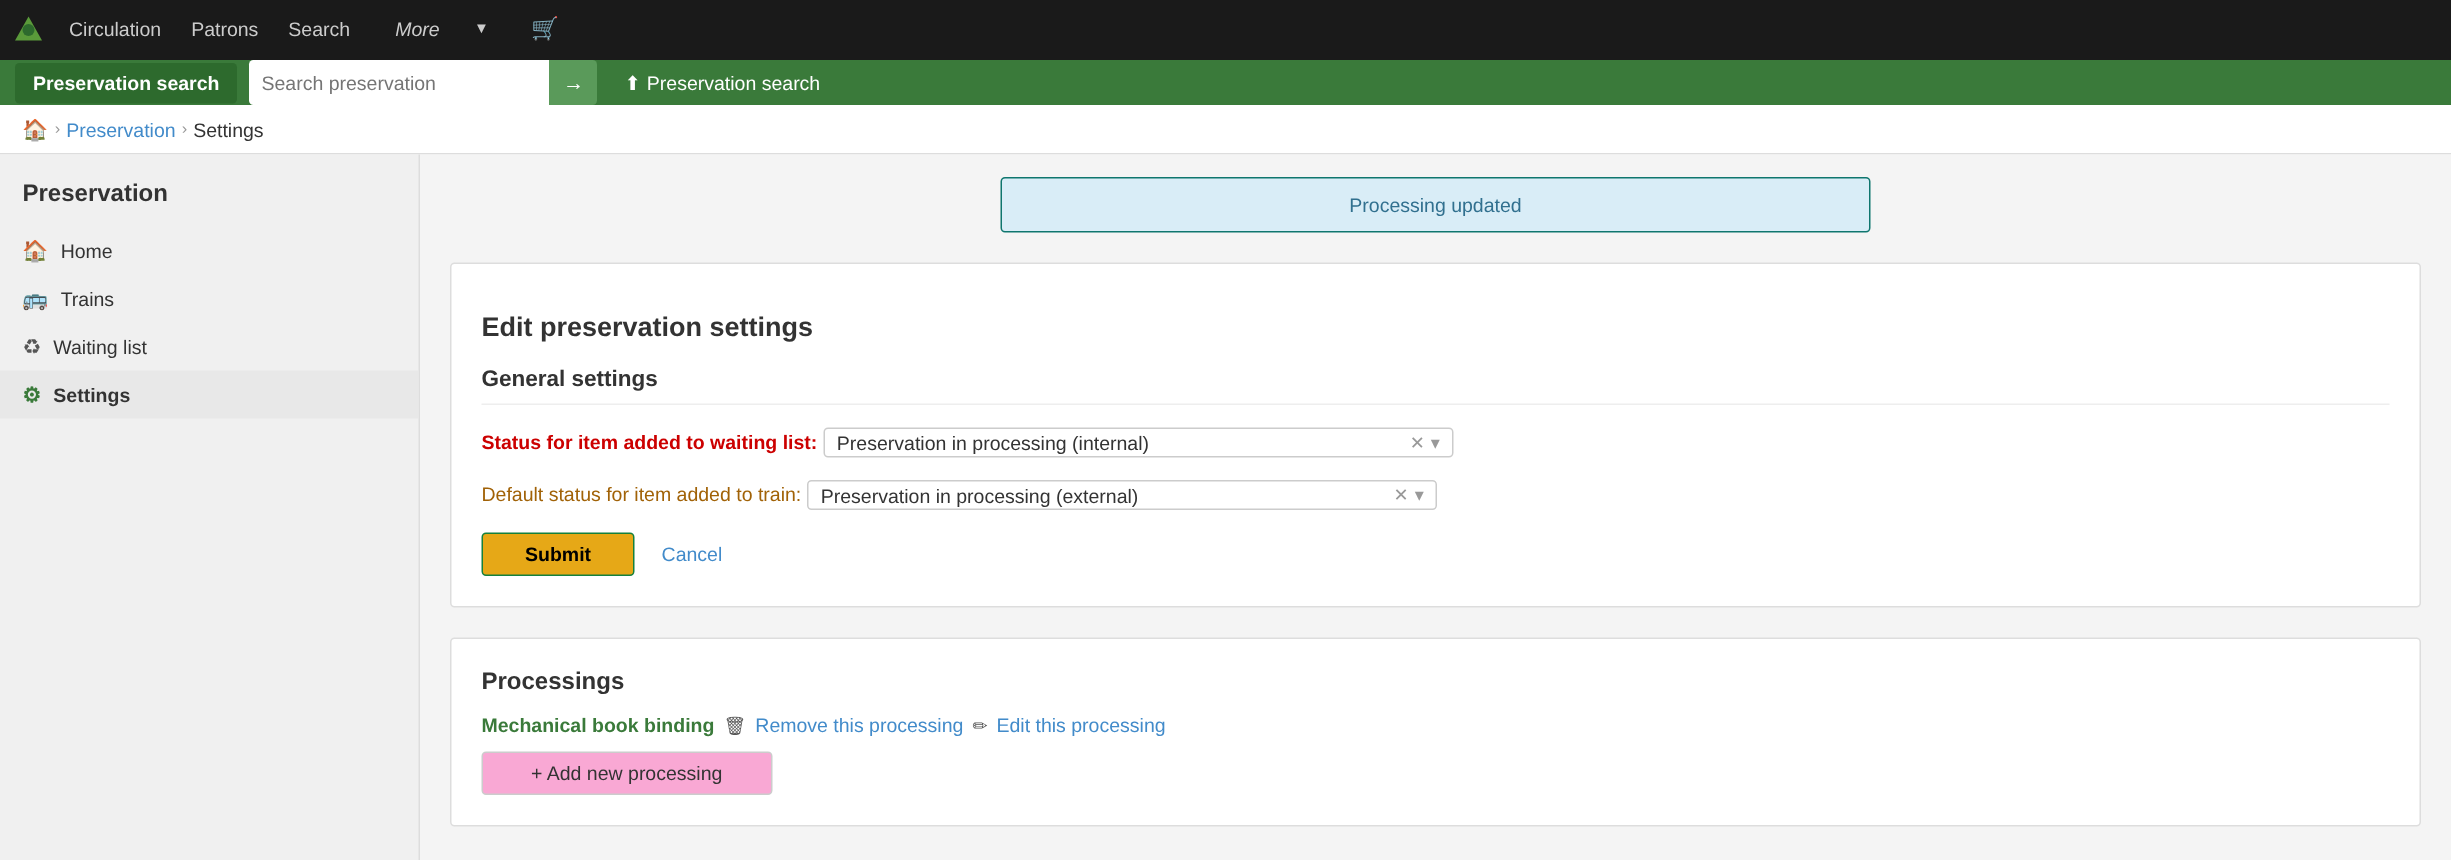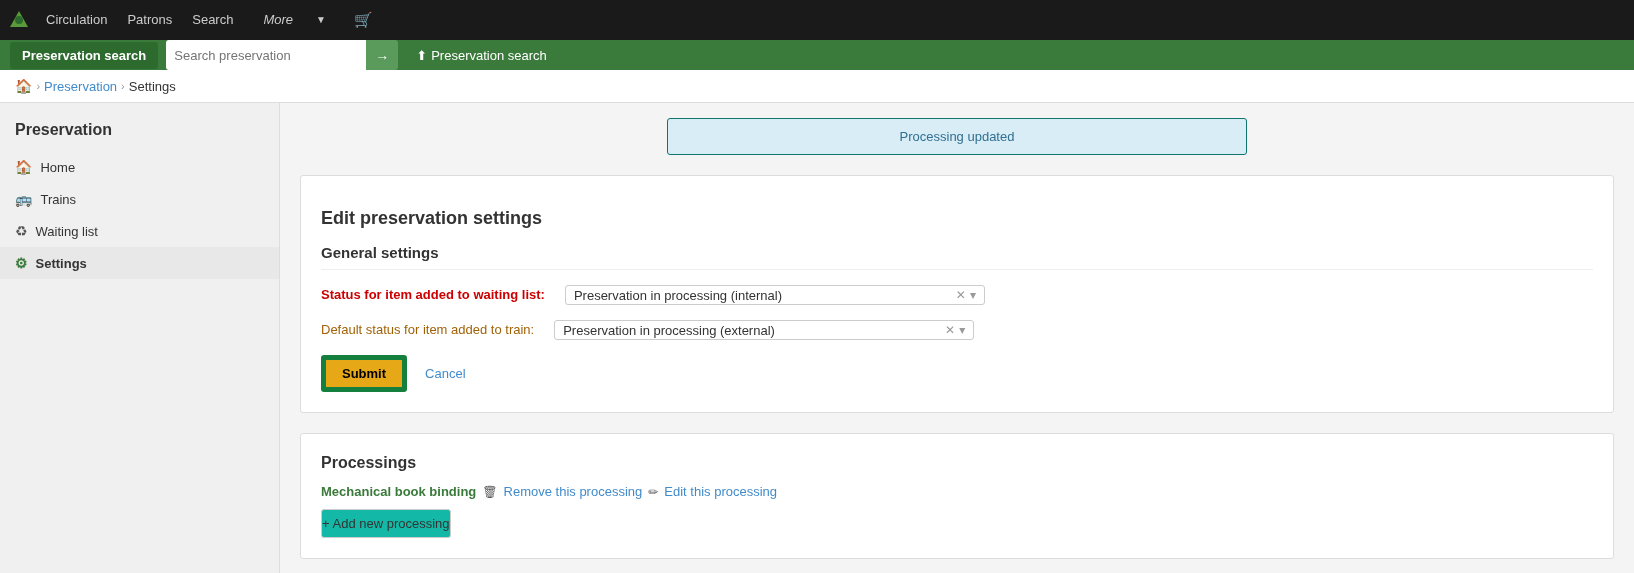--- a/index.html
+++ b/index.html
@@ -170,21 +170,21 @@
       margin-bottom: 15px;
       padding-bottom: 8px;
       border-bottom: 1px solid #eee;
     }
 
     
     .form-row {
       display: flex;
       align-items: center;
       margin-bottom: 15px;
-      gap: 20px;
+      gap: 4px;
     }
     .form-label {
       text-align: right;
       min-width: 180px;
       font-size: 13px;
       color: #a16207;
       line-height: 1.4;
     }
     .form-label.required { color: #c00; font-weight: bold; }
     .form-control-wrapper {
@@ -205,42 +205,42 @@
       justify-content: space-between;
       cursor: pointer;
     }
     .select-box .select-text { flex: 1; color: #333; }
     .select-box .select-icons { display: flex; align-items: center; gap: 4px; color: #999; }
     .select-box .select-icons span { cursor: pointer; font-size: 12px; }
 
     
     .btn-submit {
       background: #e6a817;
-      border: 5px solid #15803d;
+      border: 1px solid #15803d;
       color: #000;
-      padding: 6px 16px;
+      padding: 6px 28px;
       border-radius: 3px;
       font-size: 13px;
       cursor: pointer;
       font-weight: bold;
     }
     .btn-cancel {
       background: none;
       border: none;
       color: #428bca;
       font-size: 13px;
       cursor: pointer;
       padding: 6px 8px;
       text-decoration: none;
     }
     .btn-add {
-      background: #14b8a6;
+      background: #f9a8d4;
       border: 1px solid #ccc;
       color: #333;
-      padding: 6px 0;
+      padding: 6px 32px;
       border-radius: 3px;
       font-size: 13px;
       cursor: pointer;
     }
 
     
     .processings-title {
       font-size: 16px;
       font-weight: bold;
       color: #333;

